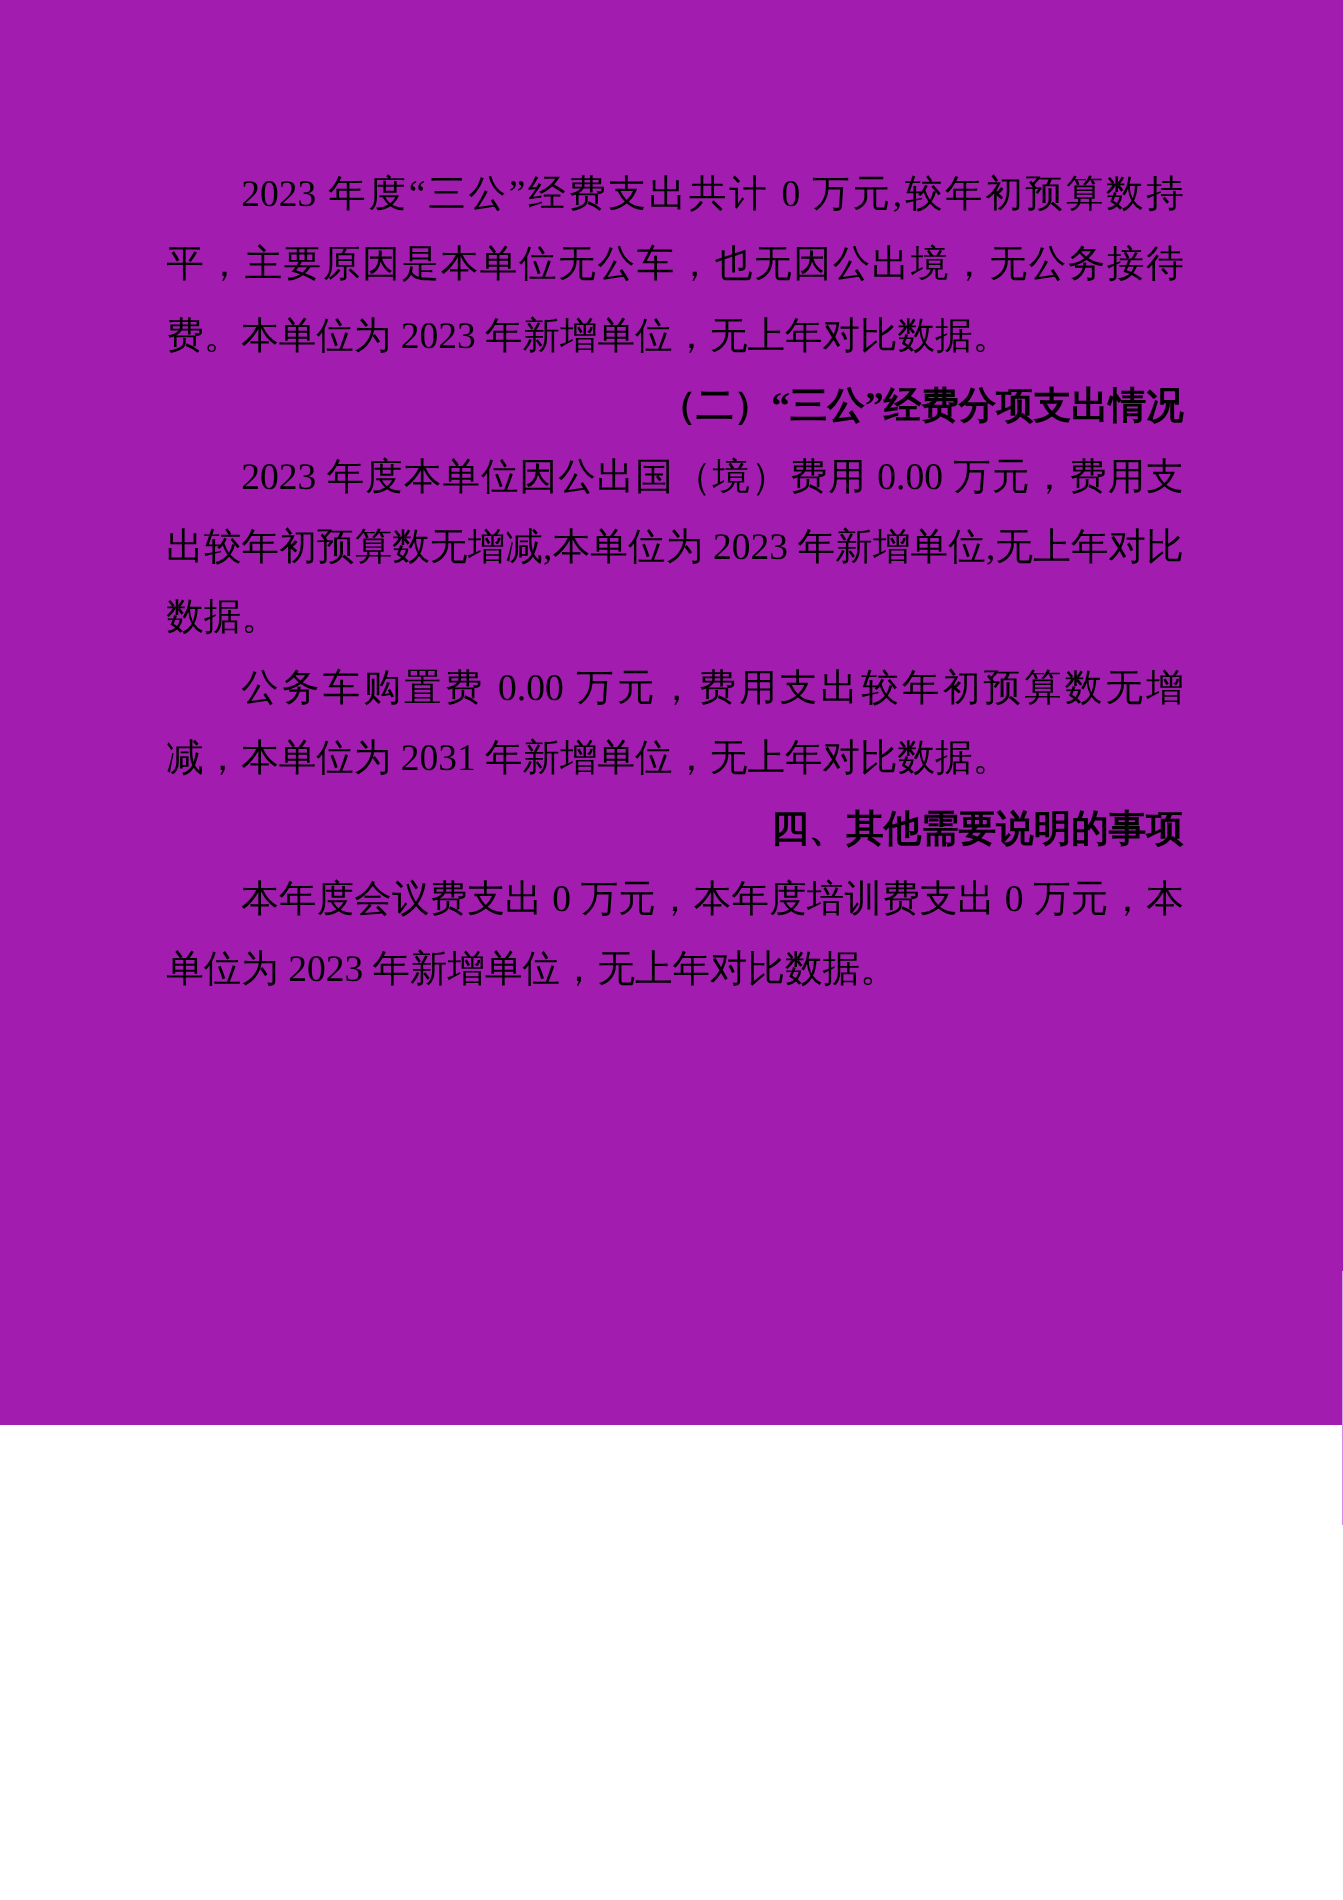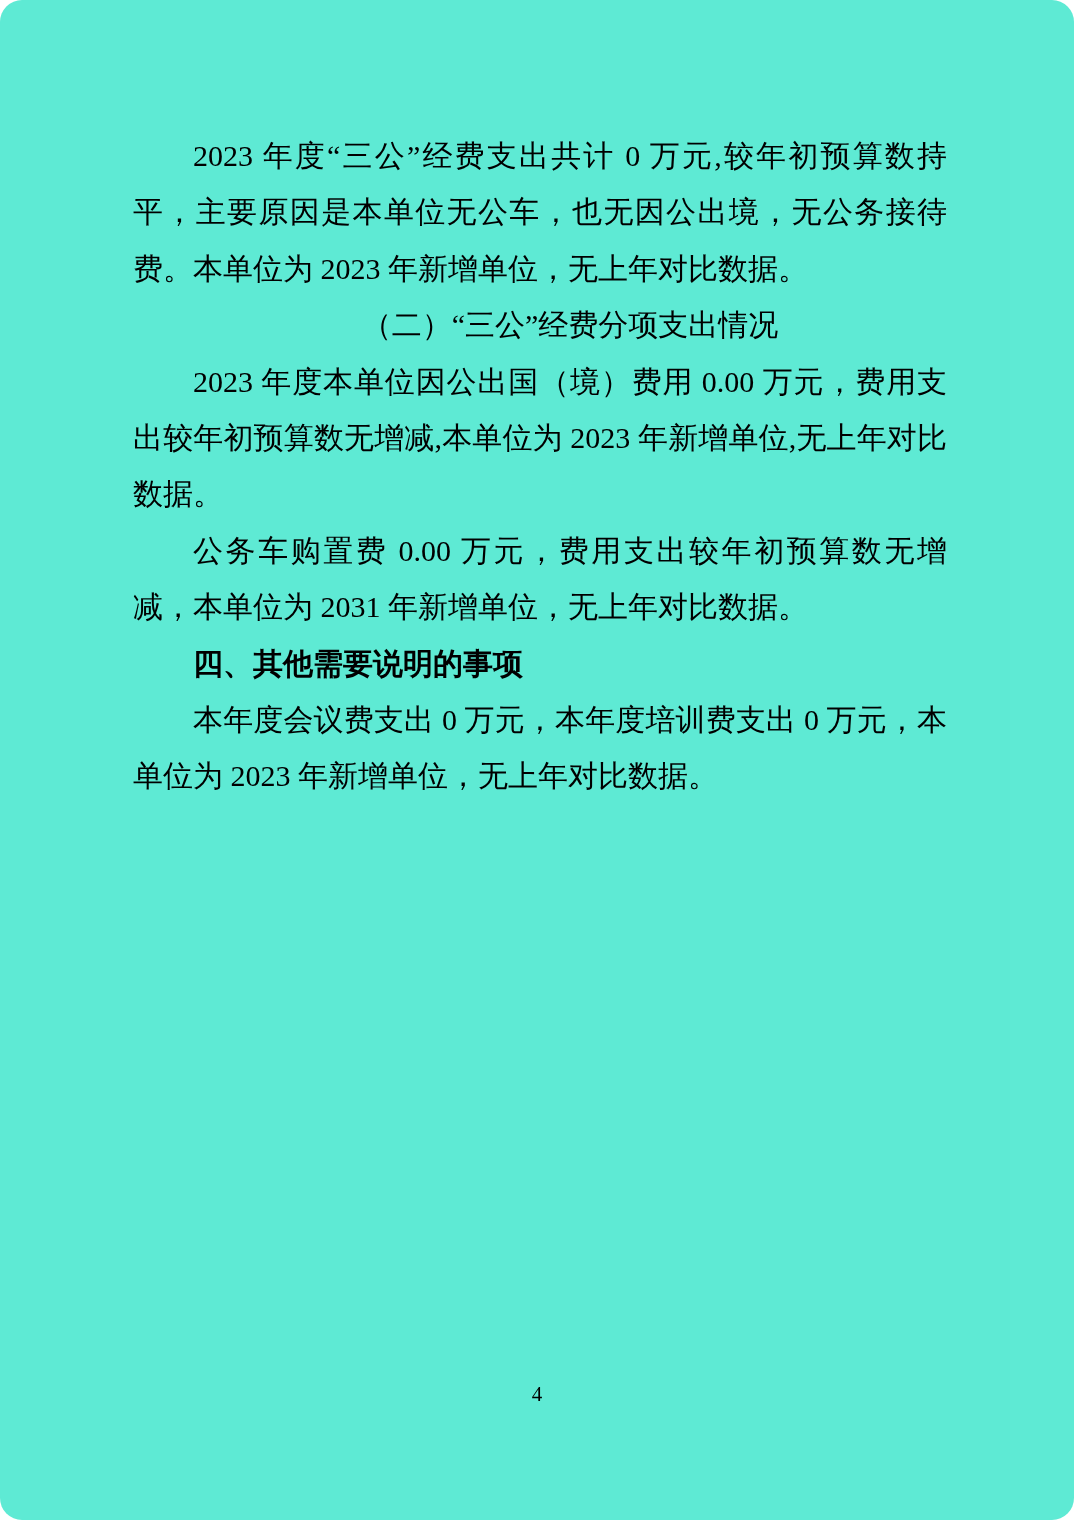--- a/index.html
+++ b/index.html
@@ -3,53 +3,52 @@
 <meta charset="utf-8">
 <style>
   html, body {
     margin: 0;
     padding: 0;
     background: #ffffff;
   }
   .page {
     position: relative;
     width: 1074px;
-    height: 1520px;
-    background: #5eead4;
+    height: 1140px;
+    background: #a21caf;
     color: #000000;
     overflow: hidden;
     font-family: "Liberation Serif", "DejaVu Serif", serif;
-    border-radius: 22px;
   }
   .doc {
     position: absolute;
     top: 128px;
     left: 133px;
     width: 814px;
     font-size: 30px;
     line-height: 56.4px;
     text-align: justify;
   }
   .para {
     margin: 0;
     text-indent: 2em;
     font-family: "Liberation Serif", "DejaVu Serif", serif;
     font-weight: normal;
   }
   .h-kai {
     margin: 0;
     text-indent: 2em;
-    text-align: center;
+    text-align: right;
     font-family: "Liberation Serif", "DejaVu Serif", serif;
-    font-weight: normal;
+    font-weight: bold;
   }
   .h-hei {
     margin: 0;
     text-indent: 2em;
-    text-align: left;
+    text-align: right;
     font-family: "Liberation Sans", "DejaVu Sans", sans-serif;
     font-weight: bold;
   }
   .page-number {
     position: absolute;
     top: 1380px;
     left: 0;
     width: 1074px;
     text-align: center;
     font-size: 21px;

